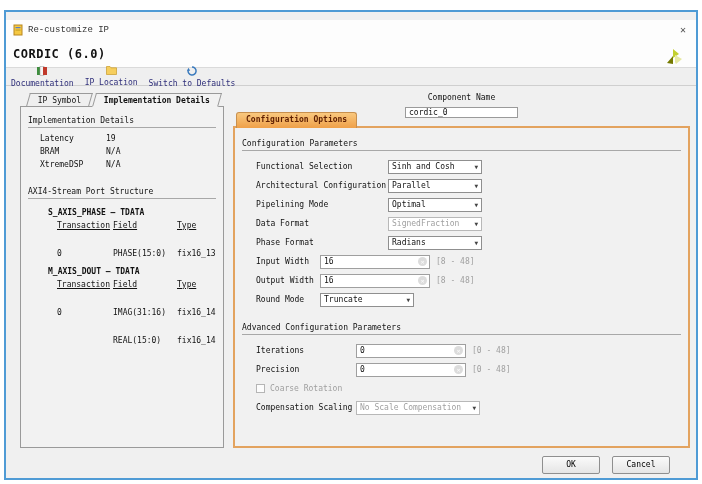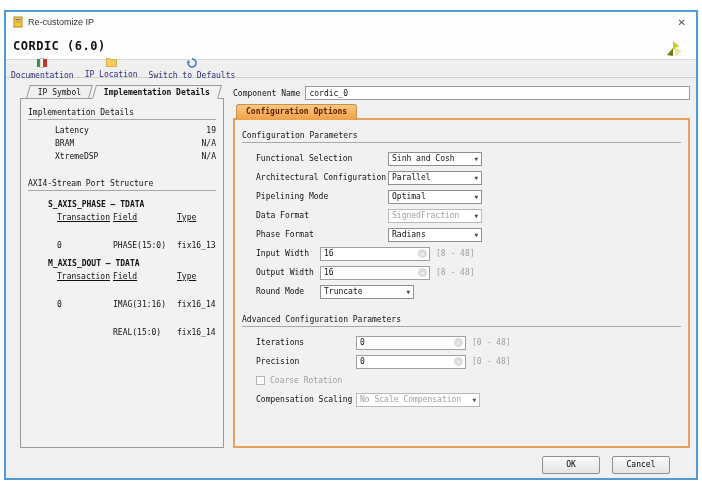--- a/index.html
+++ b/index.html
@@ -2,21 +2,21 @@
 <html><head>
 <meta charset="utf-8">
 <style>
   * { box-sizing: border-box; margin: 0; padding: 0; }
   html,body { width:702px; height:484px; }
   body { background:#fff; position:relative; font-family:"DejaVu Sans Mono",monospace; color:#111; }
   .window { position:absolute; left:4px; top:10px; width:694px; height:470px;
             border:2px solid #4f9bd5; background:#f0f0f0; display:flex; flex-direction:column; }
   
   .titlebar { height:20px; background:#fdfdfd; display:flex; align-items:center; padding:0 7px;
-              font-family:Liberation Sans, sans-serif; font-size:9px; color:#333; }
+              font-family:Liberation Mono, monospace; font-size:9px; color:#333;margin-top:8px; }
   .ticon { display:inline-flex; margin-right:5px; }
   .close { margin-left:auto; font-size:10px; color:#555; cursor:default; padding:0 3px; }
   
   .header { height:27px; background:#fdfdfd; display:flex; align-items:center; padding:0 7px; }
   .htitle { font-size:12px; font-weight:bold; letter-spacing:0.5px; }
   .xlogo { margin-left:auto; margin-right:5px; display:inline-flex; align-self:flex-end; }
   
   .toolbar { height:19px; background:#efefef; border-top:1px solid #dadada; border-bottom:1px solid #cfcfcf;
              display:flex; align-items:center; gap:11px; padding:0 5px; font-size:8px; color:#2e2e7a; }
   .titem { display:inline-flex; align-items:center; gap:3px; cursor:default;flex-direction:column; }
@@ -24,28 +24,28 @@
   .main { flex:1; display:flex; gap:9px; padding:7px 6px 3px 14px; min-height:0; }
   .leftcol { width:204px; display:flex; flex-direction:column; }
   .ltabs { display:flex; padding-left:8px; align-items:flex-end; }
   .ltab { font-size:8px; padding:2px 9px 1px; border:1px solid #9a9a9a; border-bottom:none;
           background:#efefef; transform:skewX(-16deg); margin-right:3px; white-space:nowrap; }
   .ltab > span { display:inline-block; transform:skewX(16deg); }
   .ltab.active { font-weight:bold; background:#f2f2f2; margin-bottom:-1px; border-bottom:1px solid #f2f2f2; z-index:2; }
   .lbox { flex:1; border:1px solid #9a9a9a; background:#f2f2f2; padding:5px 7px; overflow:hidden; }
   .lsect { font-size:8px; border-bottom:1px solid #a8a8a8; padding:2px 0; margin:2px 0 6px; }
   .lsect.second { margin-top:12px; }
-  .kv { display:flex; font-size:8px; height:13px; margin-left:27px;justify-content:space-between; }
+  .kv { display:flex; font-size:8px; height:13px; margin-left:12px; }
   .kv .k { width:66px; }
   .gname { font-size:8px; font-weight:bold; margin:9px 0 4px 20px; white-space:nowrap; }
   .ltable { margin-left:29px; display:grid; grid-template-columns:56px 64px auto; font-size:8px; row-gap:19px; }
   .lth { text-decoration:underline; }
   
   .rightcol { flex:1; display:flex; flex-direction:column; min-width:0; }
-  .cnrow { display:flex; align-items:center; gap:5px; height:16px; margin-bottom:3px; font-size:8px; }
+  .cnrow { display:flex; align-items:center; gap:5px; height:16px; margin-bottom:3px; font-size:8px;flex-direction:column; }
   .cninput { flex:1; height:14px; border:1px solid #9a9a9a; background:#fff;
              font:8px "DejaVu Sans Mono",monospace; padding:0 3px; color:#111; }
   .rtabs { display:flex; gap:2px; padding-left:3px; align-items:flex-end; }
   .rtab { font-size:8px; padding:2px 9px; border:1px solid #9a9a9a; border-bottom:none;
           border-radius:3px 3px 0 0; background:#fbfbfb; white-space:nowrap; }
   .rtab.active { background:linear-gradient(#f9c87e,#efa049); border-color:#c8904e; color:#5e1e00;
                  font-weight:bold; margin-bottom:-2px; padding-bottom:4px; z-index:2; }
   .obox { flex:1; border:2px solid #e3a35f; background:#f1f1f1; padding:5px 7px; overflow:hidden; }
   .rsect { font-size:8px; border-bottom:1px solid #a8a8a8; padding:2px 0; margin:4px 0 6px; }
   .rsect.gap { margin-top:12px; }

